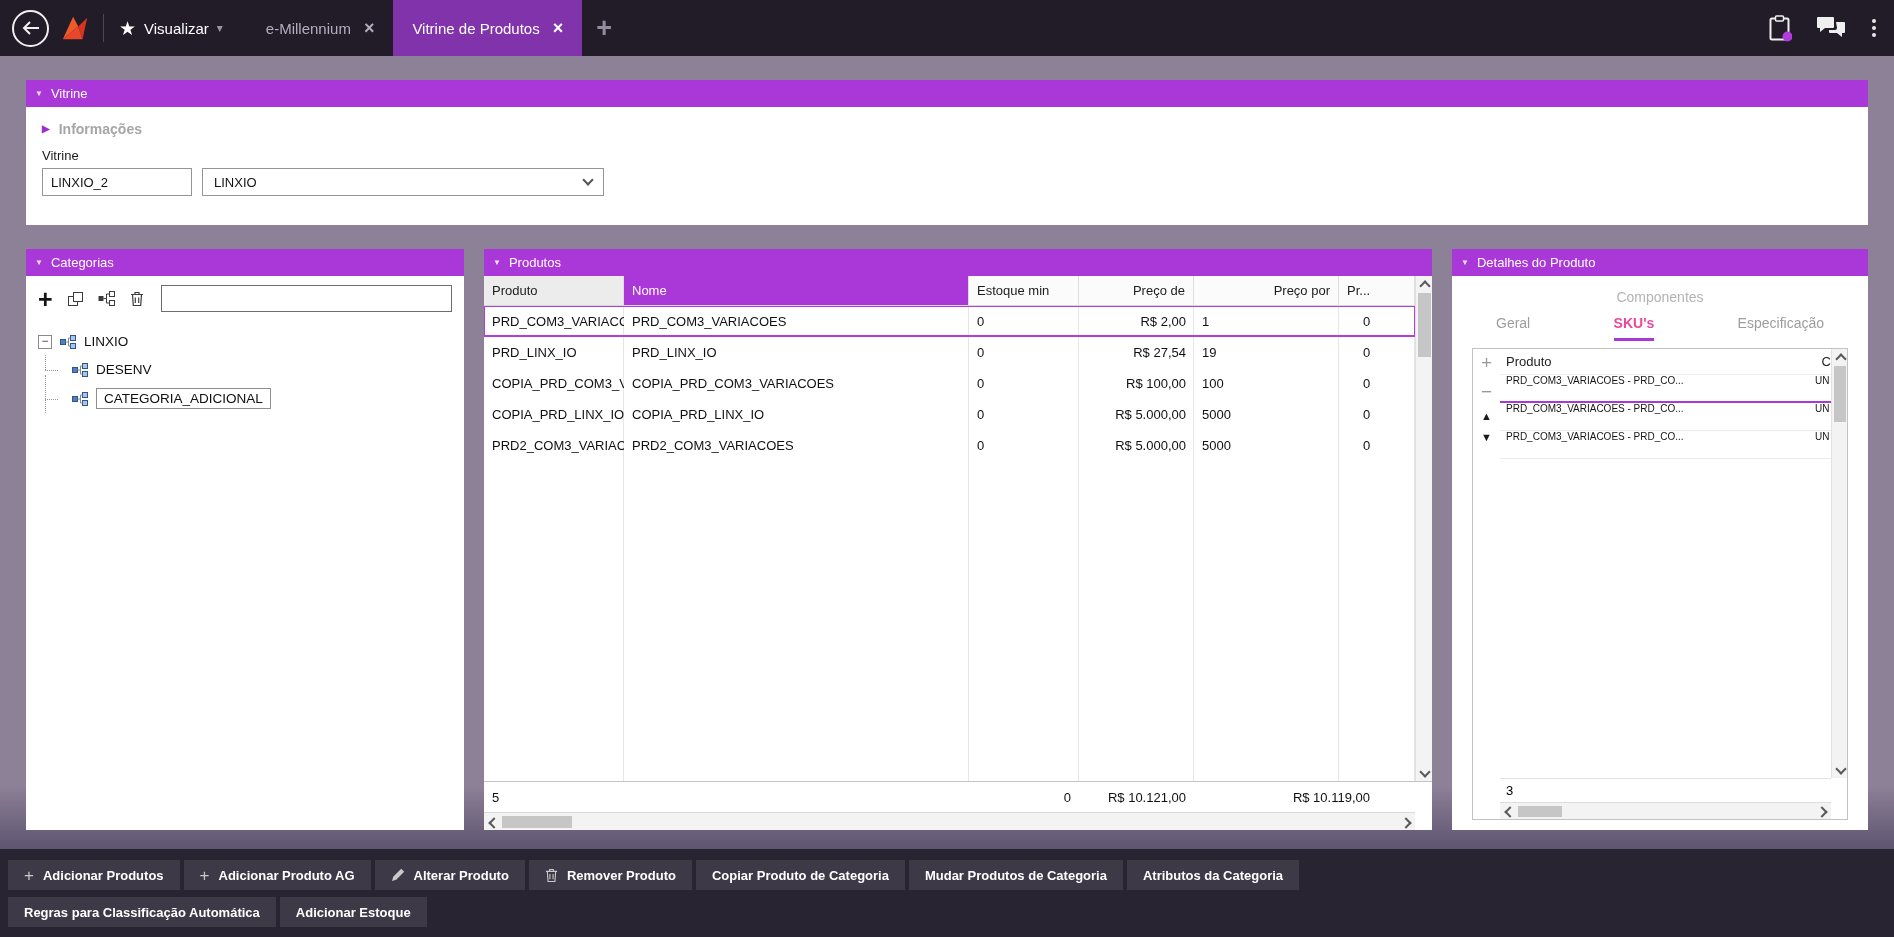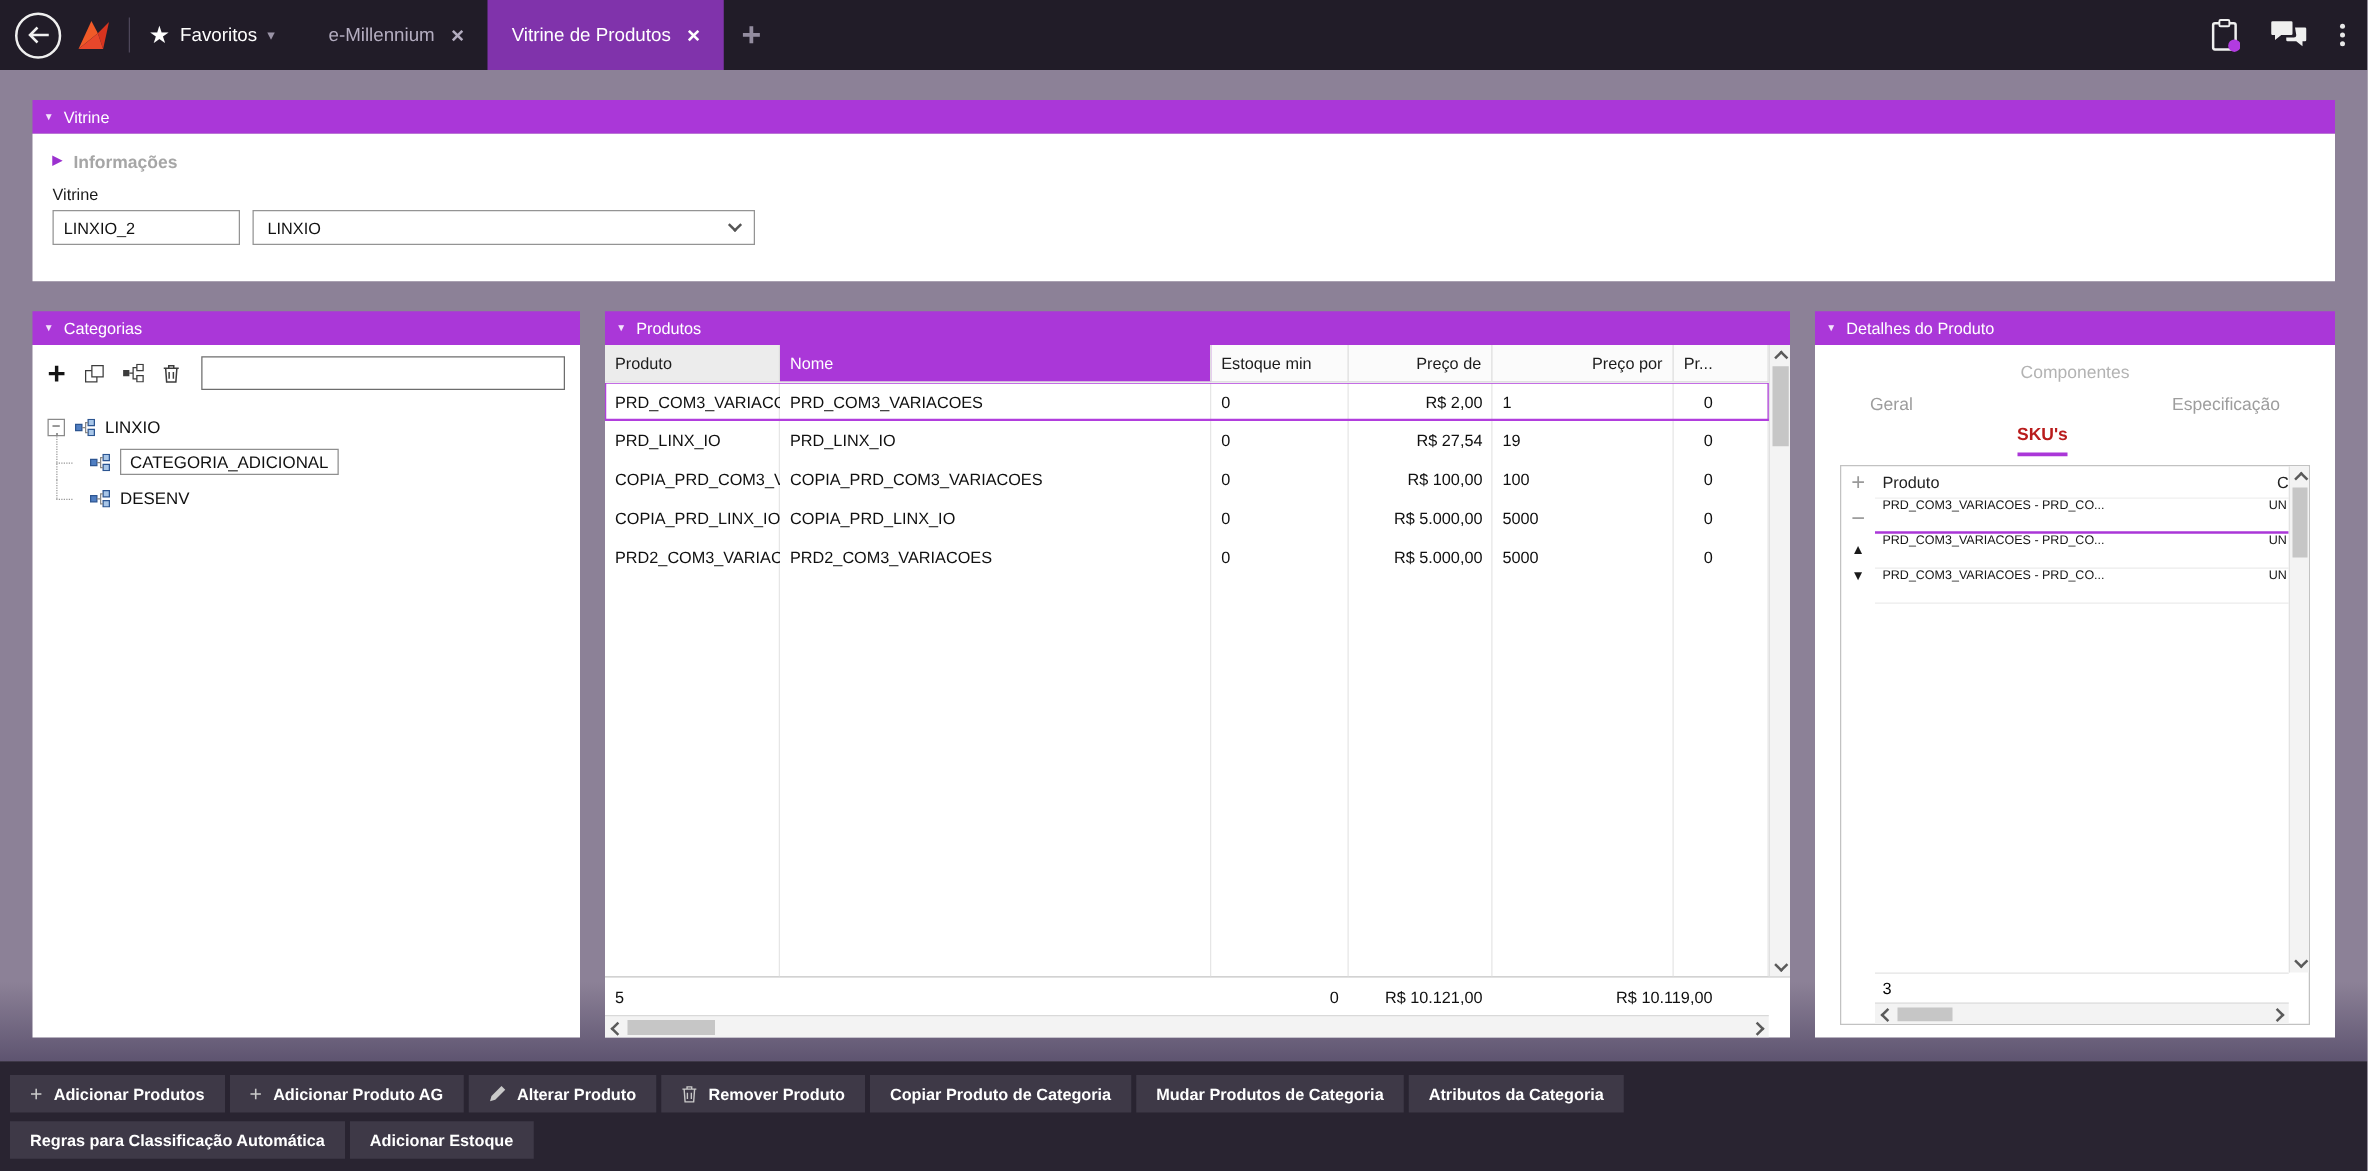--- a/index.html
+++ b/index.html
@@ -92,21 +92,21 @@
   .sa-up::before { left:5px; top:6px; transform:rotate(45deg); }
   .sa-down::before { left:5px; top:3px; transform:rotate(225deg); }
   .sa-left::before { left:6px; top:5px; transform:rotate(-45deg); }
   .sa-right::before { left:3px; top:5px; transform:rotate(135deg); }
 
   
   .det-pad { padding:4px 20px 10px; }
   .componentes { text-align:center; font-size:14px; color:#b3b3b3; padding:9px 0 2px; flex:0 0 auto; }
   .sku-tabs { display:flex; justify-content:space-between; padding:8px 24px 0; flex:0 0 auto; }
   .sku-tab { font-size:14px; color:#9d9d9d; padding-bottom:7px; cursor:pointer; }
-  .sku-tab.active { color:#b91c1c; font-weight:bold; border-bottom:3px solid #aa37d8;margin-top:24px; }
+  .sku-tab.active { color:#ec4899; font-weight:bold; border-bottom:3px solid #aa37d8; }
   .list-box { flex:1 1 auto; border:1px solid #c2c2c2; margin-top:7px; display:flex; min-height:0; background:#fff; }
   .icon-strip { width:27px; display:flex; flex-direction:column; align-items:center; padding-top:4px; gap:10px; flex:0 0 auto; }
   .is-btn { background:none; border:none; cursor:pointer; font-family:inherit; line-height:1; }
   .is-plus { font-size:19px; color:#9a9a9a; }
   .is-minus { font-size:19px; color:#9a9a9a; }
   .is-tri { font-size:11px; color:#1a1a1a; }
   .list-main { flex:1 1 auto; display:flex; flex-direction:column; position:relative; padding-right:16px; min-width:0; }
   .dl-head { height:26px; display:flex; align-items:center; justify-content:space-between; font-size:13px; color:#222; padding-left:6px; border-bottom:1px solid #efefef; }
   .dl-row { height:28px; display:flex; align-items:flex-start; justify-content:space-between; font-size:10px; color:#151515; padding-left:6px; border-bottom:1px solid #ececec; white-space:nowrap; cursor:pointer; }
   .dl-row.selected { border-bottom:2px solid #aa37d8; }
@@ -138,21 +138,21 @@
     <span class="logo">
       <svg width="30" height="30" viewBox="0 0 32 30">
           <path d="M3 27 L14 3 L19.5 13.5 Z" fill="#f05a28"></path>
           <path d="M19.5 13.5 L29 4 L24 27 Z" fill="#d8341f"></path>
           <path d="M3 27 L19.5 13.5 L24 27 Z" fill="#e8472b"></path>
         </svg>
     </span>
     <span class="vdiv"></span>
     <div class="favorites">
       <span class="star">★</span>
-      <span>Favoritos</span>
+      <span>Visualizar</span>
       <span class="caret">▾</span>
     </div>
     <div class="tab">
       <span class="tab-label">e-Millennium</span>
       <span class="tab-close">×</span>
     </div>
     <div class="tab active">
       <span class="tab-label">Vitrine de Produtos</span>
       <span class="tab-close">×</span>
     </div>
@@ -238,38 +238,38 @@
               <span class="expander">−</span>
               <svg width="16" height="14" viewBox="0 0 16 14">
                   <rect x="0.5" y="4.5" width="5" height="5" fill="#4f7ec2" stroke="#2c5591"></rect>
                   <rect x="10.5" y="0.5" width="5" height="5" fill="#a8c6e8" stroke="#2c5591"></rect>
                   <rect x="10.5" y="8.5" width="5" height="5" fill="#a8c6e8" stroke="#2c5591"></rect>
                   <path d="M5.5 7h3V3h2M8.5 7v4h2" stroke="#888" fill="none"></path>
                 </svg>
               <span class="cat-label">LINXIO</span>
             </div>
             <div class="tree-children">
+              <div class="tree-child last">
+                <svg width="16" height="14" viewBox="0 0 16 14">
+                    <rect x="0.5" y="4.5" width="5" height="5" fill="#4f7ec2" stroke="#2c5591"></rect>
+                    <rect x="10.5" y="0.5" width="5" height="5" fill="#a8c6e8" stroke="#2c5591"></rect>
+                    <rect x="10.5" y="8.5" width="5" height="5" fill="#a8c6e8" stroke="#2c5591"></rect>
+                    <path d="M5.5 7h3V3h2M8.5 7v4h2" stroke="#888" fill="none"></path>
+                  </svg>
+                <span class="cat-label">DESENV</span>
+              </div>
               <div class="tree-child mid">
                 <svg width="16" height="14" viewBox="0 0 16 14">
                     <rect x="0.5" y="4.5" width="5" height="5" fill="#4f7ec2" stroke="#2c5591"></rect>
                     <rect x="10.5" y="0.5" width="5" height="5" fill="#a8c6e8" stroke="#2c5591"></rect>
                     <rect x="10.5" y="8.5" width="5" height="5" fill="#a8c6e8" stroke="#2c5591"></rect>
                     <path d="M5.5 7h3V3h2M8.5 7v4h2" stroke="#888" fill="none"></path>
                   </svg>
                 <span class="cat-label selected">CATEGORIA_ADICIONAL</span>
               </div>
-              <div class="tree-child last">
-                <svg width="16" height="14" viewBox="0 0 16 14">
-                    <rect x="0.5" y="4.5" width="5" height="5" fill="#4f7ec2" stroke="#2c5591"></rect>
-                    <rect x="10.5" y="0.5" width="5" height="5" fill="#a8c6e8" stroke="#2c5591"></rect>
-                    <rect x="10.5" y="8.5" width="5" height="5" fill="#a8c6e8" stroke="#2c5591"></rect>
-                    <path d="M5.5 7h3V3h2M8.5 7v4h2" stroke="#888" fill="none"></path>
-                  </svg>
-                <span class="cat-label">DESENV</span>
-              </div>
             </div>
           </div>
         </div>
       </div>
 
       <div class="panel prod-panel">
         <div class="phead">
           <span class="tri">▼</span>
           <span>Produtos</span>
         </div>

